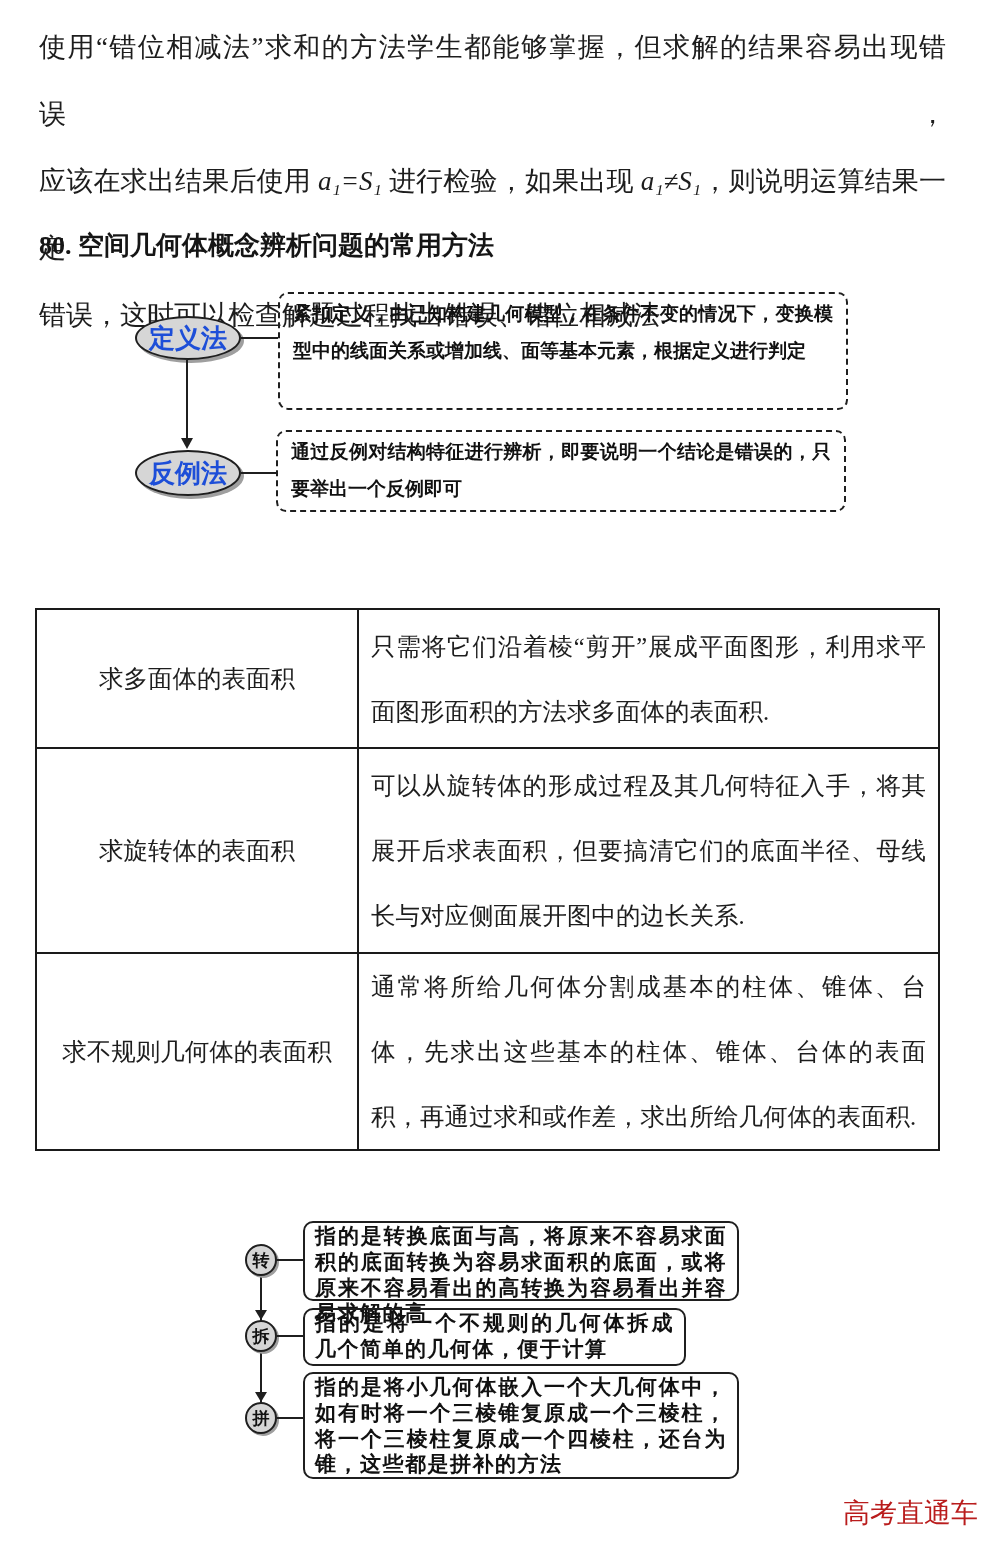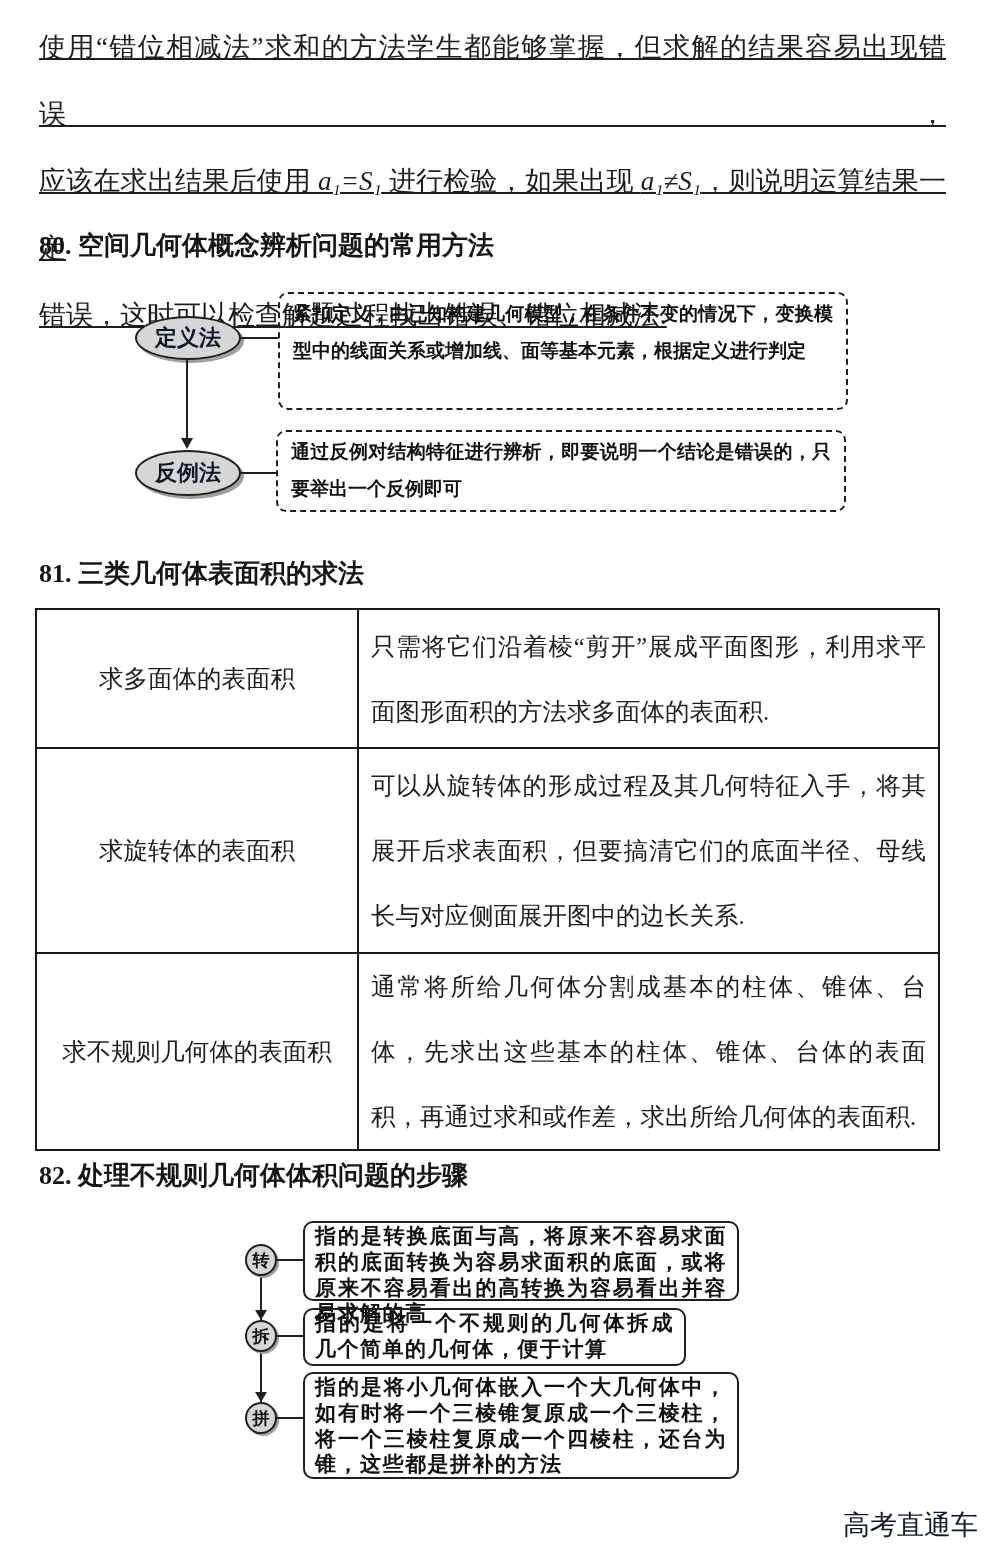--- a/index.html
+++ b/index.html
@@ -9,41 +9,41 @@
     background:#ffffff;
     font-family:"Liberation Serif","DejaVu Serif",serif;
     color:#1d1d1d;
     overflow:hidden;
   }
   
   .intro{
     position:absolute;left:39px;top:14px;width:907px;
     font-size:27px;line-height:67px;
   }
-  .intro-line{white-space:normal;text-decoration:underline;}
+  .intro-line{white-space:normal;}
   .intro-line.jl{text-align:justify;text-align-last:justify;}
   .formula{font-style:italic;}
   
   .sec-heading{
     position:absolute;left:39px;
     font-size:26px;font-weight:bold;color:#151515;
     margin:0;white-space:nowrap;
   }
   #h80{top:228px;}
   #h81{top:556px;}
   #h82{top:1158px;}
   
   .ellipse{
     position:absolute;
     background:#d6d6d6;
     border:2px solid #1f1f1f;
     border-radius:50%;
     box-shadow:3px 3px 0 #9f9f9f;
     display:flex;align-items:center;justify-content:center;
-    font-size:22px;font-weight:bold;color:#0f172a;
+    font-size:26px;font-weight:bold;color:#1d4ed8;
     box-sizing:border-box;
   }
   #ellipse-def{left:135px;top:316px;width:106px;height:44px;}
   #ellipse-counter{left:135px;top:450px;width:106px;height:46px;}
   .dashed-box{
     position:absolute;
     border:2.5px dashed #1f1f1f;
     border-radius:10px;
     box-sizing:border-box;
     font-size:19px;font-weight:bold;line-height:36.5px;
@@ -111,24 +111,23 @@
   #rbox3{left:303px;top:1372px;width:436px;height:107px;}
   #vline82{position:absolute;left:260px;top:1274px;height:130px;border-left:2px solid #1f1f1f;}
   #conn82-1{left:277px;top:1259px;width:26px;}
   #conn82-2{left:277px;top:1335px;width:26px;}
   #conn82-3{left:277px;top:1417px;width:26px;}
   #arrow82-1{left:255px;top:1310px;border-top-width:10px;border-left-width:6px;border-right-width:6px;}
   #arrow82-2{left:255px;top:1392px;border-top-width:10px;border-left-width:6px;border-right-width:6px;}
   
   .watermark{
     position:absolute;left:843px;top:1495px;
-    font-size:27px;color:#0f172a;
+    font-size:27px;color:#b91c1c;
     font-family:"Liberation Sans","DejaVu Sans",sans-serif;
     white-space:nowrap;
-    margin-top:12px;
   }
 </style>
 </head>
 <body>
 
 <div class="page">
 
   <div class="intro">
     <div class="intro-line jl"><span>使用“错位相减法”求和的方法学生都能够掌握，但求解的结果容易出现错误，</span></div>
     <div class="intro-line jl"><span>应该在求出结果后使用 </span><span class="formula">a₁=S₁</span><span> 进行检验，如果出现 </span><span class="formula">a₁≠S₁</span><span>，则说明运算结果一定</span></div>
@@ -147,42 +146,40 @@
     <div id="vline80"></div>
     <div class="arrow-down" id="arrow80"></div>
 
     <div class="ellipse" id="ellipse-counter">
         <span>反例法</span>
       </div>
     <div class="hline" id="conn80-2"></div>
     <div class="dashed-box" id="dbox2">通过反例对结构特征进行辨析，即要说明一个结论是错误的，只要举出一个反例即可</div>
   </div>
 
-  <h2 class="sec-heading" id="h81">81. 三类几何体表面积的求法</h2>
 
   <div class="tbl-wrap">
     <table class="surface">
       <tbody>
           <tr class="row-1">
         <td class="method-cell">求多面体的表面积</td>
         <td class="desc-cell">只需将它们沿着棱“剪开”展成平面图形，利用求平面图形面积的方法求多面体的表面积.</td>
       </tr>
       <tr class="row-2">
         <td class="method-cell">求旋转体的表面积</td>
         <td class="desc-cell">可以从旋转体的形成过程及其几何特征入手，将其展开后求表面积，但要搞清它们的底面半径、母线长与对应侧面展开图中的边长关系.</td>
       </tr>
       <tr class="row-3">
         <td class="method-cell">求不规则几何体的表面积</td>
         <td class="desc-cell">通常将所给几何体分割成基本的柱体、锥体、台体，先求出这些基本的柱体、锥体、台体的表面积，再通过求和或作差，求出所给几何体的表面积.</td>
       </tr>
     </tbody>
       </table>
   </div>
 
-  <h2 class="sec-heading" id="h82">82. 处理不规则几何体体积问题的步骤</h2>
 
   <div>
     <div id="vline82"></div>
     <div class="arrow-down" id="arrow82-1"></div>
     <div class="arrow-down" id="arrow82-2"></div>
 
     <div class="circle" id="circle-zhuan">
         <span>转</span>
       </div>
     <div class="hline" id="conn82-1"></div>

